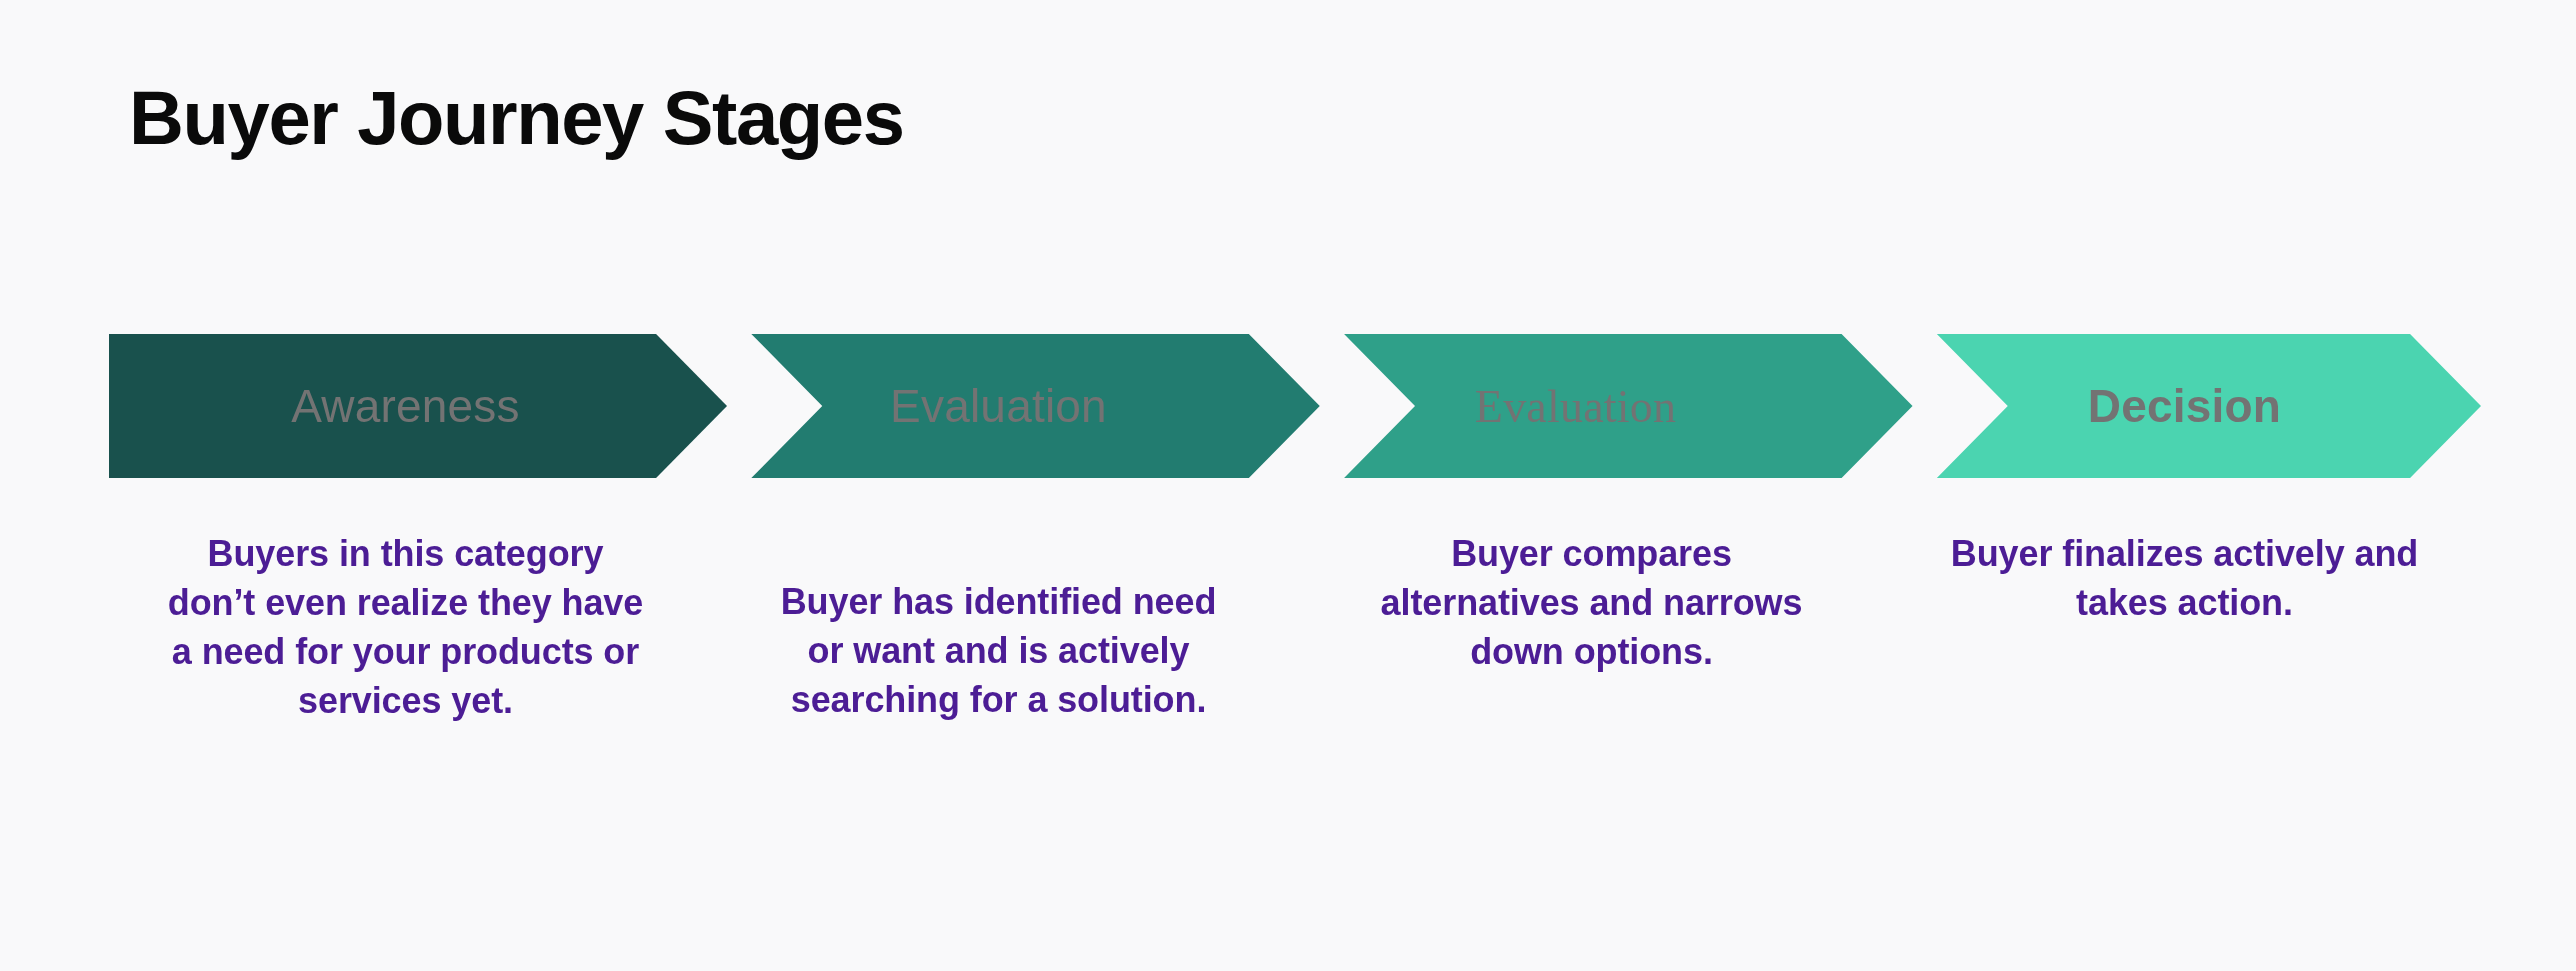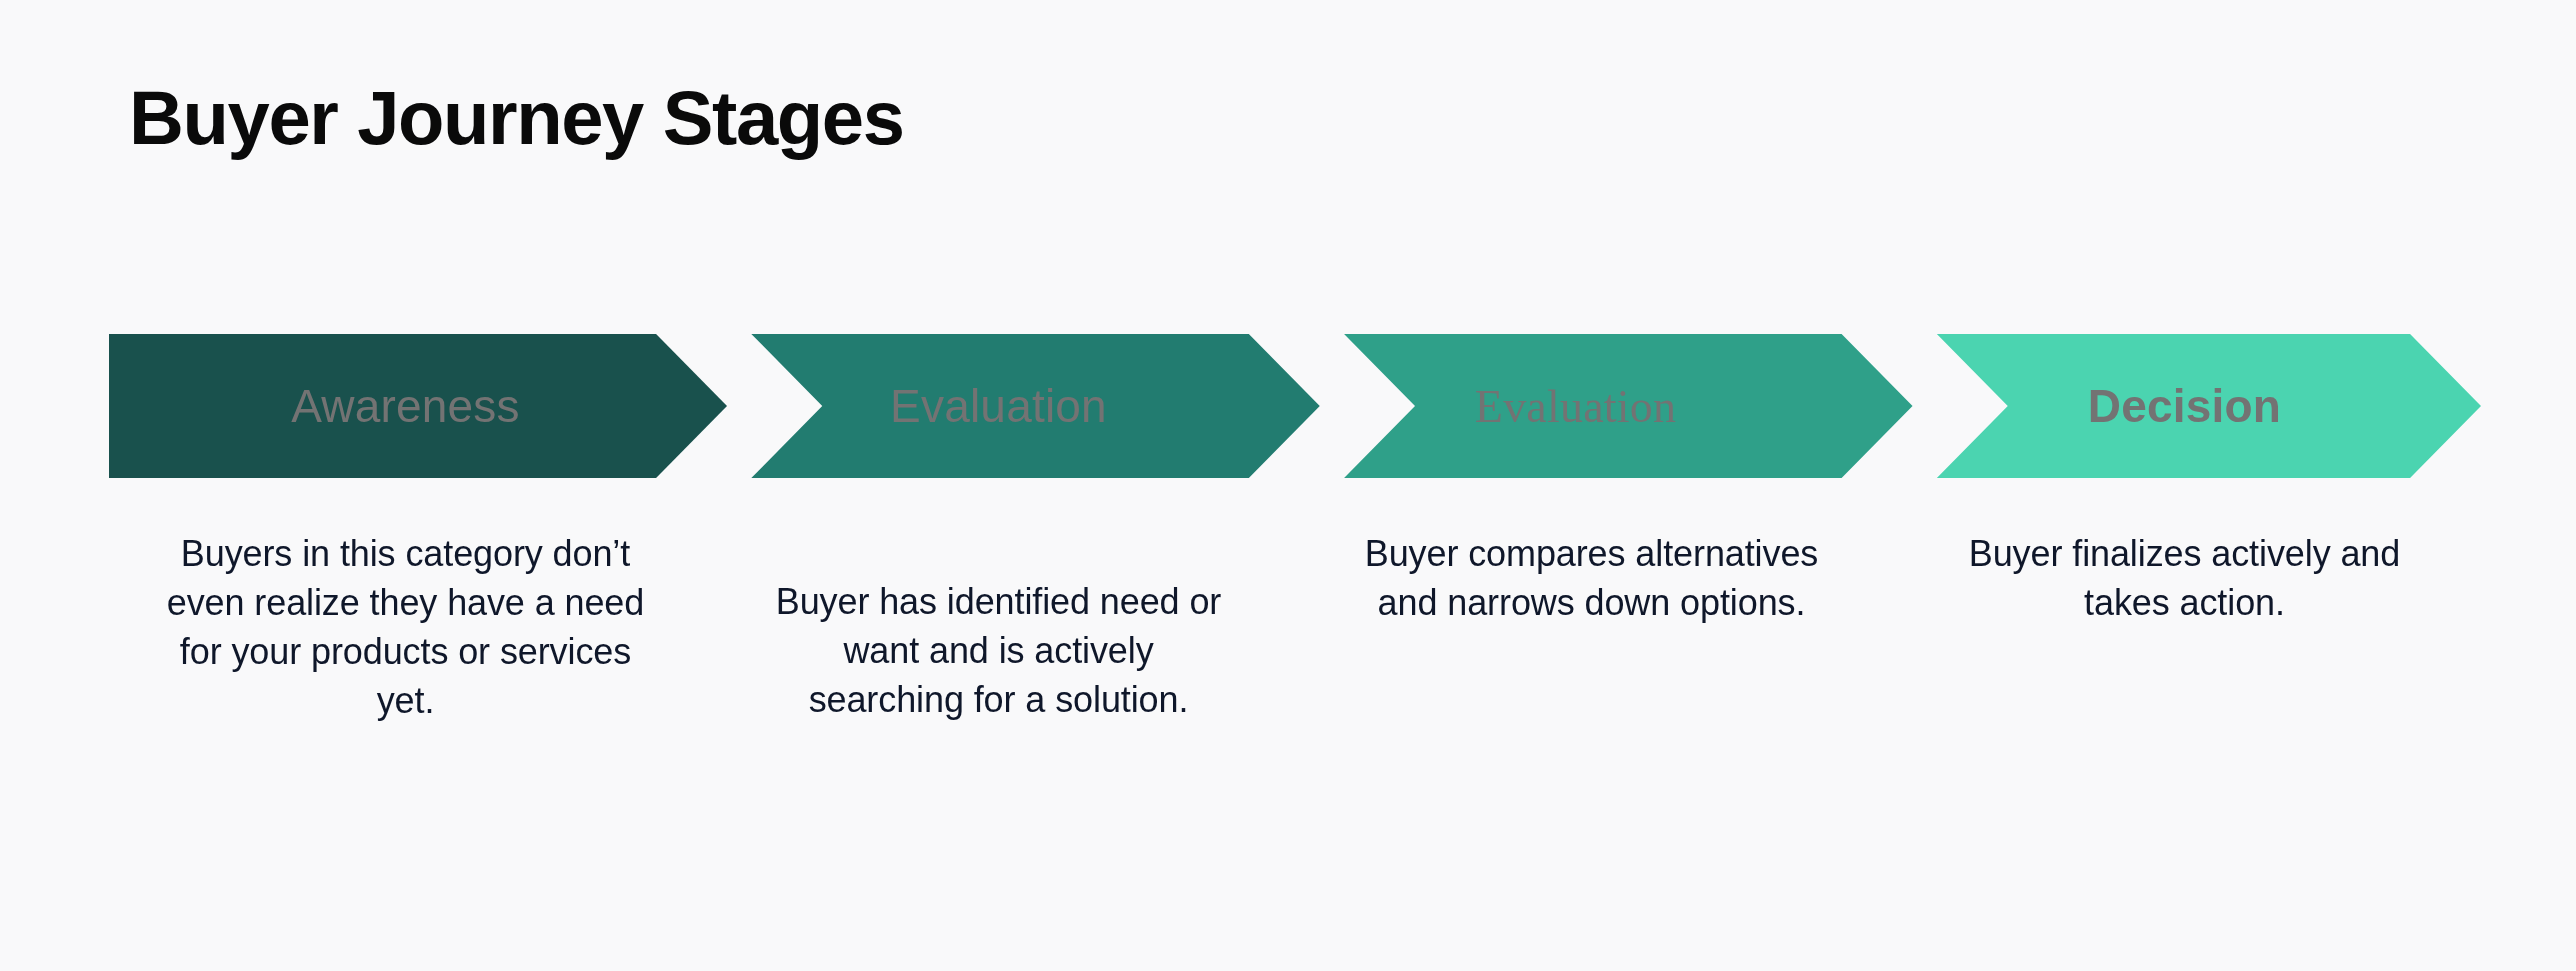--- a/index.html
+++ b/index.html
@@ -72,22 +72,22 @@
   }
   .desc-cell {
     width: 593px;
     display: flex;
     justify-content: center;
   }
   .desc-text {
     text-align: center;
     font-size: 36px;
     line-height: 1.36;
-    color: #0f172a;
-    font-weight: 400;
+    color: #4c1d95;
+    font-weight: 700;
     letter-spacing: -0.1px;
     max-width: 486px;
   }
   .desc-cell:nth-child(1) .desc-text { max-width: 486px; }
   .desc-cell:nth-child(2) .desc-text { max-width: 457px; margin-top: 48px; }
   .desc-cell:nth-child(3) .desc-text { max-width: 457px; }
   .desc-cell:nth-child(4) .desc-text { max-width: 486px; }
 </style>
 </head>
 <body style="background: rgb(249, 249, 250);">

